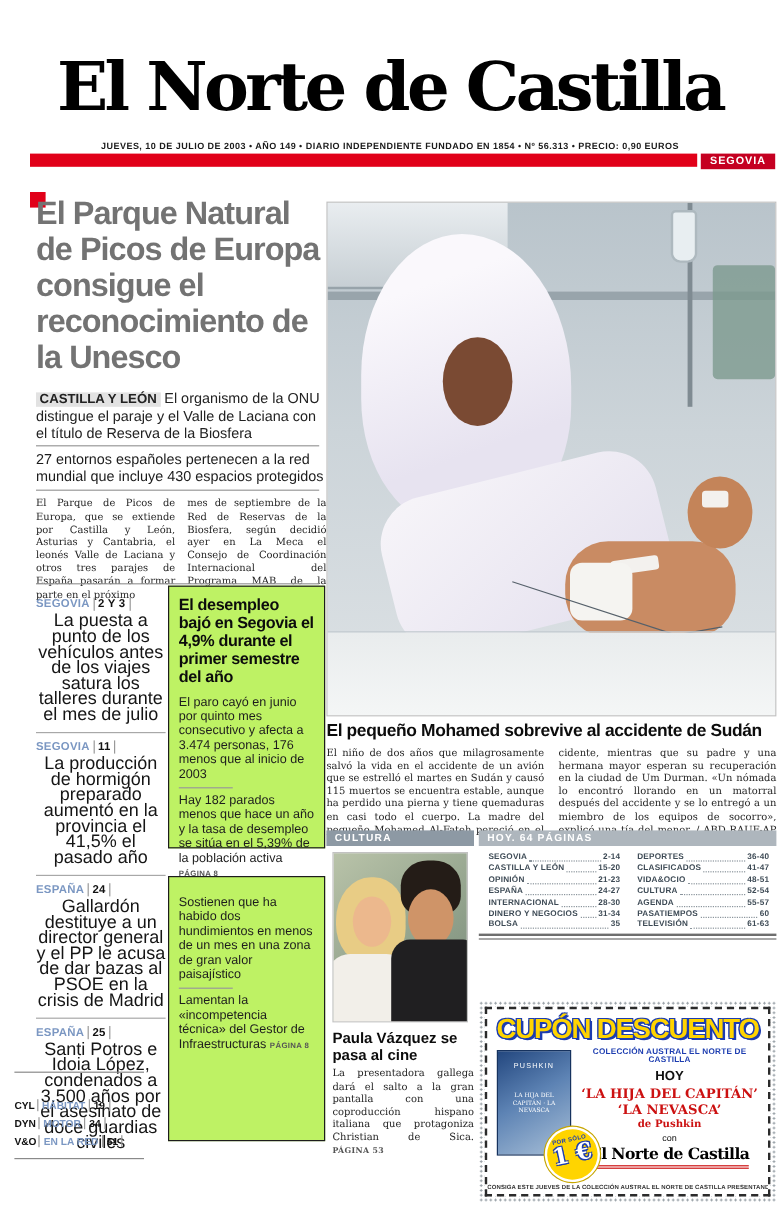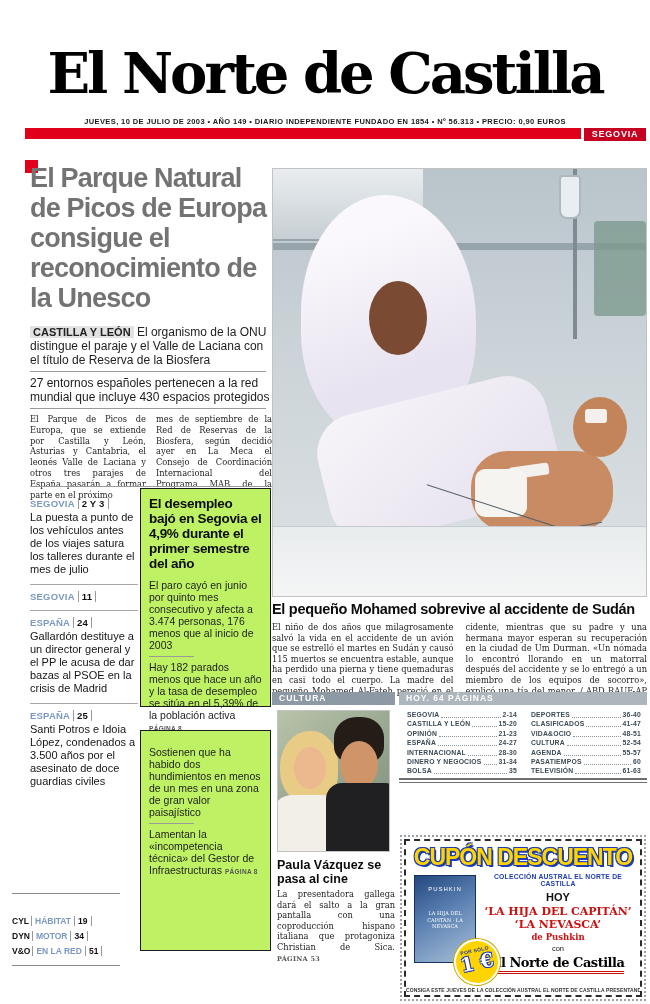--- a/index.html
+++ b/index.html
@@ -28,21 +28,21 @@
   .lead-body p { flex:1; font-family:"DejaVu Serif", serif; font-size:8.3px; line-height:10.8px;
     text-align:justify; color:#242424; }
   .pageref { font-size:6.5px; font-weight:bold; color:#555; letter-spacing:.3px; white-space:nowrap; }
 
   
   .sidebar { position:absolute; left:30px; top:492px; width:108px; }
   .sb-item { padding:6px 0 8px 0; border-bottom:1px solid #a8a8a8; }
   .sb-item:last-child { border-bottom:none; }
   .sb-label { font-size:9.5px; font-weight:bold; color:#7b97c2; letter-spacing:.2px; }
   .sb-label .sb-pages { color:#111; border-left:1px solid #999; border-right:1px solid #999; padding:0 3px; margin-left:3px; }
-  .sb-text { font-size:11px; line-height:13px; color:#151515; margin-top:2px; }
+  .sb-text { font-size:15px; line-height:13px; color:#151515; margin-top:2px;text-align:center; }
 
   .mini-index { position:absolute; left:12px; top:893px; width:108px;
     border-top:1px solid #8a8a8a; border-bottom:1px solid #8a8a8a; padding:20px 0 6px 0; }
   .mi-row { font-size:8.5px; font-weight:bold; line-height:15px; color:#111; }
   .mi-code { color:#111; }
   .mi-name { color:#7b97c2; border-left:1px solid #999; padding-left:3px; margin-left:2px; }
   .mi-page { color:#111; border-left:1px solid #999; border-right:1px solid #999; padding:0 3px; margin-left:3px; }
 
   
   .midbox { position:absolute; left:140px; width:131px; border:1px solid #1c1c1c; background:#bef264; padding:7px 8px 6px 8px; }
@@ -166,20 +166,21 @@
   </div>
   <div class="rule" style="top:486px"></div>
 
   <div class="sidebar">
     <div class="sb-item">
       <div class="sb-label"><span>SEGOVIA</span><span class="sb-pages">2 Y 3</span></div>
       <div class="sb-text">La puesta a punto de los vehículos antes de los viajes satura los talleres durante el mes de julio</div>
     </div>
     <div class="sb-item">
       <div class="sb-label"><span>SEGOVIA</span><span class="sb-pages">11</span></div>
+      <div class="sb-text">La producción de hormigón preparado aumentó en la provincia el 41,5% el pasado año</div>
     </div>
     <div class="sb-item">
       <div class="sb-label"><span>ESPAÑA</span><span class="sb-pages">24</span></div>
       <div class="sb-text">Gallardón destituye a un director general y el PP le acusa de dar bazas al PSOE en la crisis de Madrid</div>
     </div>
     <div class="sb-item">
       <div class="sb-label"><span>ESPAÑA</span><span class="sb-pages">25</span></div>
       <div class="sb-text">Santi Potros e Idoia López, condenados a 3.500 años por el asesinato de doce guardias civiles</div>
     </div>
   </div>

